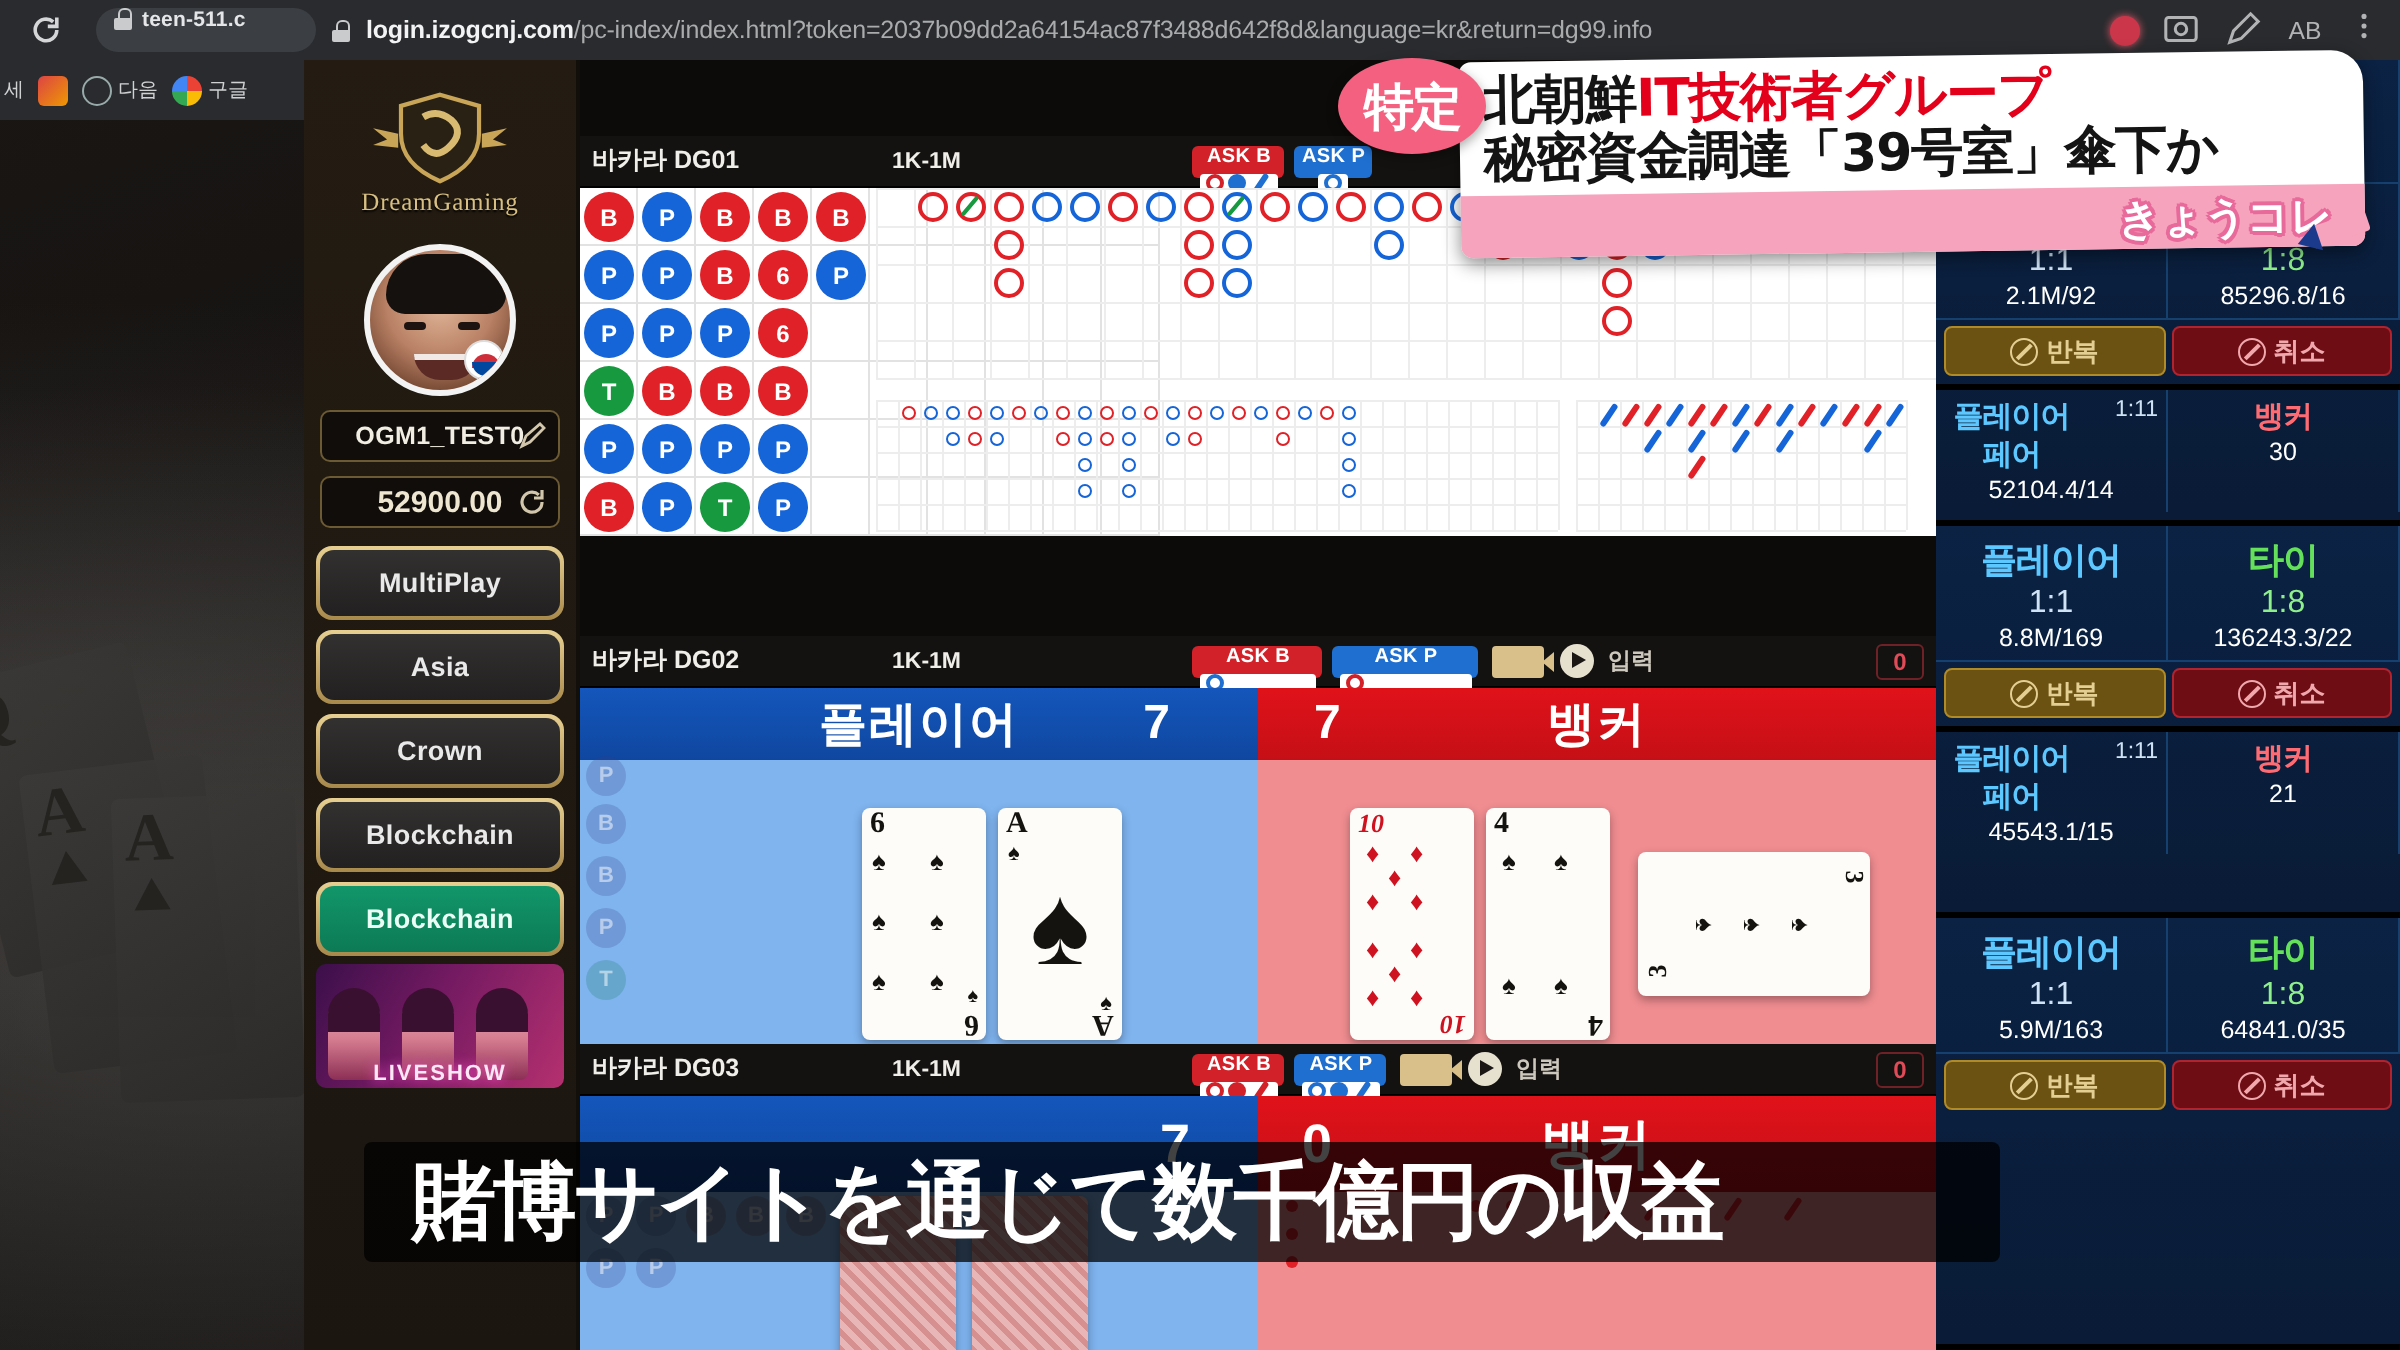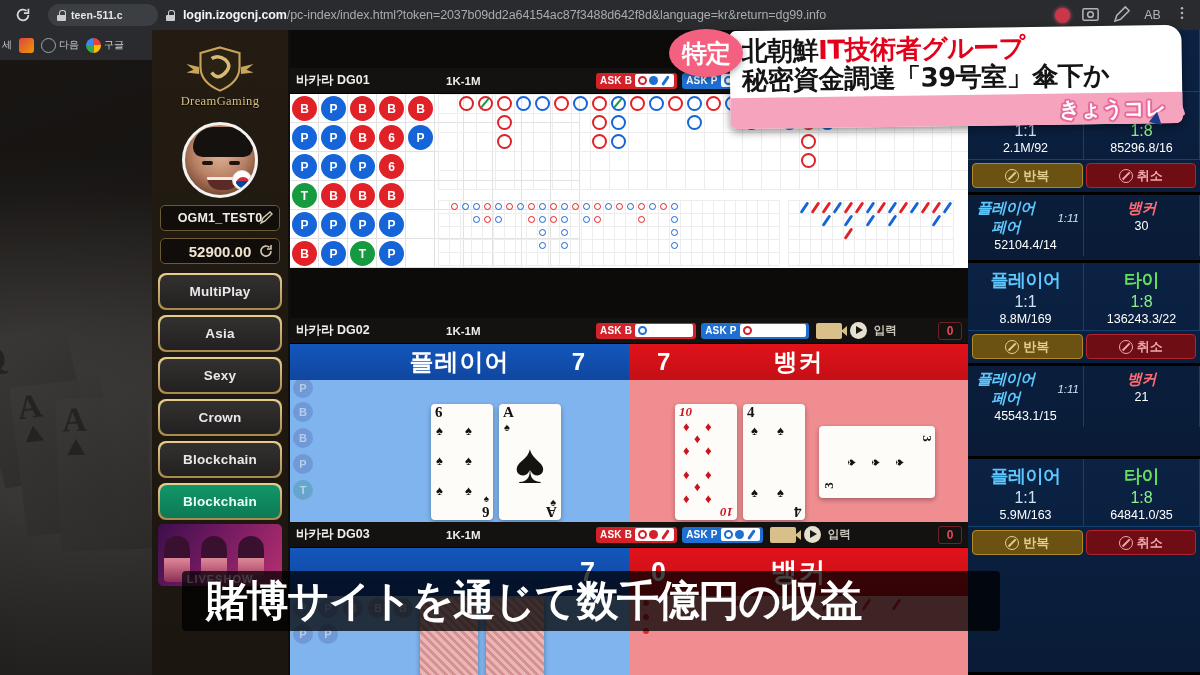--- a/index.html
+++ b/index.html
@@ -16,21 +16,21 @@
     position:absolute; left:0; top:0; width:1200px; height:30px;
     background:#292b2e; z-index:40;
   }
   .chrome-reload {
     position:absolute; left:12px; top:4px; width:22px; height:22px;
     color:#d4d6d8; font-size:17px; line-height:22px; text-align:center;
   }
   .chrome-tabpill {
     position:absolute; left:48px; top:4px; width:110px; height:22px;
     background:#3b3e42; border-radius:11px; overflow:hidden;
-    display:flex; align-items:center; padding-left:9px; gap:5px;
+    display:flex; padding-left:9px; gap:5px;
   }
   .lockglyph { width:9px; height:11px; position:relative; flex:0 0 auto; }
   .lockglyph:before{ content:""; position:absolute; left:0; bottom:0; width:9px; height:6px; background:#c9cbcd; border-radius:1px;}
   .lockglyph:after{ content:""; position:absolute; left:2px; top:0; width:5px; height:6px; border:1.4px solid #c9cbcd; border-bottom:none; border-radius:3px 3px 0 0;}
   .chrome-tabtext { color:#e4e6e8; font-size:10.5px; white-space:nowrap; font-weight:600; letter-spacing:.1px;}
   .chrome-omni {
     position:absolute; left:166px; top:3px; width:820px; height:24px;
     display:flex; align-items:center; gap:8px;
   }
   .omni-url { font-size:12.5px; white-space:nowrap; letter-spacing:-.1px;}
@@ -135,21 +135,21 @@
 
   
   .tables { position:absolute; left:138px; top:0; width:678px; height:645px; background:#0d0b09; }
   .tbl { position:absolute; left:0; width:678px; background:#0d0b09; }
   .tbl-head {
     height:26px; background:#141210; display:flex; align-items:center; padding:0 6px; gap:0;
     border-bottom:1px solid #000;
   }
   .tbl-name { color:#f0eee9; font-size:12.5px; font-weight:700; width:150px; }
   .tbl-limit { color:#f0eee9; font-size:11.5px; font-weight:700; width:150px; }
-  .askbtn { height:16px; border-radius:3px; display:flex; align-items:center; padding:0 3px 0 4px; gap:3px; }
+  .askbtn { height:16px; border-radius:3px; display:flex; align-items:center; padding:0 3px 0 4px; gap:3px;flex-direction:column; }
   .askbtn .t { font-size:10px; font-weight:700; color:#fff; letter-spacing:.2px;}
   .askbtn .chipbar { background:#fff; border-radius:2px; height:13px; display:flex; align-items:center; gap:2px; padding:0 3px;}
   .askb { background:#d32129; }
   .askp { background:#1f6fd0; margin-left:5px;}
   .chip { width:9px; height:9px; border-radius:50%; }
   .chip.redo { border:2px solid #d32129; }
   .chip.bluef{ background:#1f6fd0; }
   .chip.redf { background:#d32129; }
   .chip.bluo { border:2px solid #1f6fd0; }
   .slash { width:11px; height:9px; position:relative; }
@@ -213,21 +213,21 @@
   .stat-block { position:relative; background:linear-gradient(180deg,#0b2244,#091b36); border-bottom:3px solid #000; }
   .sgrid { display:grid; grid-template-columns:1fr 1fr; }
   .scell { padding:5px 4px 4px 4px; border-right:1px solid #16416f; border-bottom:1px solid #16416f; text-align:center; }
   .s-name { font-size:18px; font-weight:700; letter-spacing:-.5px; }
   .s-name.pl { color:#5cc8ff; } .s-name.tie{ color:#64e05a; } .s-name.bk{ color:#ff6b72; }
   .s-odds { font-size:16px; color:#cfe3f5; margin-top:1px;}
   .s-odds.tie{ color:#8ef08a;}
   .s-amt { font-size:12.5px; color:#ffffff; margin-top:1px; white-space:nowrap;}
   .pair-row { display:grid; grid-template-columns:1fr 1fr; }
   .pair-cell { padding:4px; text-align:center; border-right:1px solid #16416f;}
-  .pair-top { display:flex; align-items:center; justify-content:center; gap:18px;font-style:italic;}
+  .pair-top { display:flex; align-items:flex-start; justify-content:center; gap:18px;}
   .pair-name { font-size:15px; font-weight:700; letter-spacing:-.5px;}
   .pair-name.pl{ color:#5cc8ff;} .pair-name.bk{ color:#ff6b72;}
   .pair-odds{ font-size:11.5px; color:#cfe3f5;}
   .act-row { display:grid; grid-template-columns:1fr 1fr; gap:3px; padding:3px 4px 4px 4px;}
   .act { height:25px; border-radius:4px; display:flex; align-items:center; justify-content:center; gap:4px; font-size:13px; font-weight:700;}
   .act.repeat { background:#6b5212; border:1px solid #b08a27; color:#e4cf93;}
   .act.cancel { background:#6e0d14; border:1px solid #b0242f; color:#f0a8ad;}
   .act .ic { width:14px; height:14px; border-radius:50%; border:1.6px solid currentColor; position:relative;}
   .act .ic:after{ content:""; position:absolute; left:1px; top:5.5px; width:10px; height:1.6px; background:currentColor; transform:rotate(-45deg);}
 
@@ -331,23 +331,20 @@
             </svg>
         </span>
       </div>
 
       <div class="nav">
         <div class="nav-btn">
             <span>MultiPlay</span>
           </div>
         <div class="nav-btn">
             <span>Asia</span>
-          </div>
-        <div class="nav-btn">
-            <span>Sexy</span>
           </div>
         <div class="nav-btn">
             <span>Crown</span>
           </div>
         <div class="nav-btn">
             <span>Blockchain</span>
           </div>
         <div class="nav-btn green">
             <span>Blockchain</span>
           </div>

